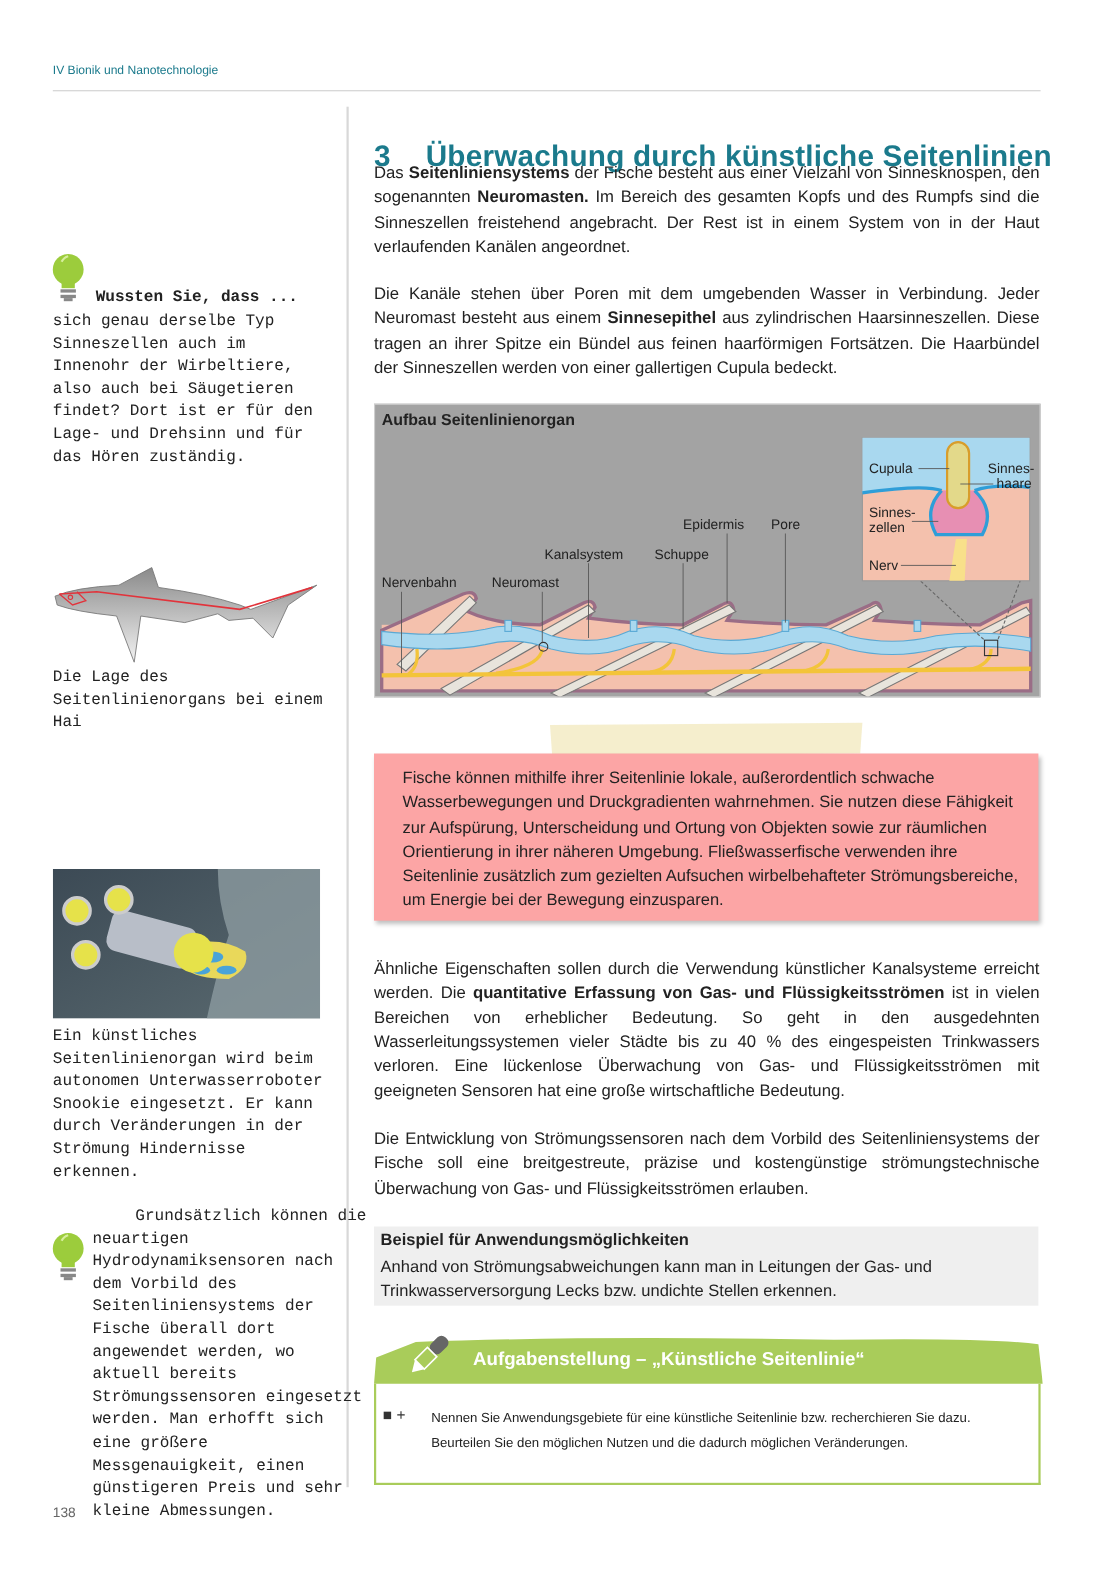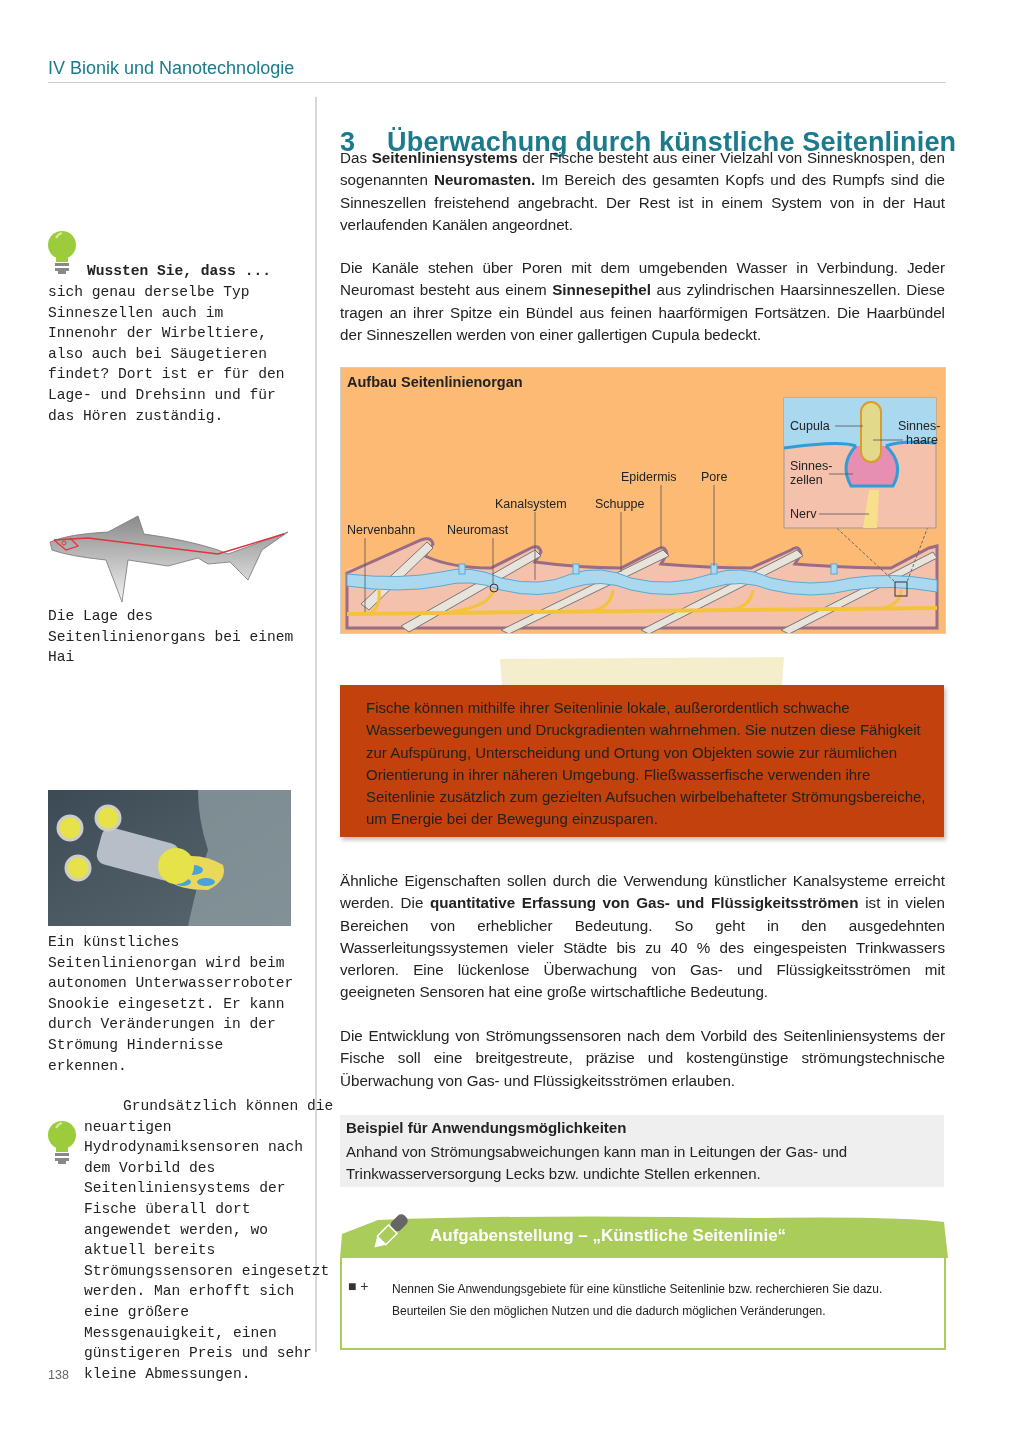--- a/index.html
+++ b/index.html
@@ -1,30 +1,30 @@
 <!DOCTYPE html>
 <html><head>
 <meta charset="utf-8">
 <style>
   html, body { margin:0; padding:0; background:#fff; }
   body { width:1018px; height:1440px; position:relative; font-family:"Liberation Sans", sans-serif; color:#222; overflow:hidden; }
   .abs { position:absolute; }
-  .running-head { left:48px; top:58px; font-size:18px; color:#1b7a8c; }
+  .running-head { left:48px; top:58px; font-size:11px; color:#1b7a8c; }
   .head-rule { left:48px; top:82px; width:898px; height:1px; background:#cfcfcf; }
   .col-rule { left:315px; top:97px; width:2px; height:1255px; background:#d8d8d8; }
   .chapter-title { left:340px; top:92px; font-size:27px; font-weight:bold; color:#1b7a8c; letter-spacing:0.2px; white-space:nowrap;margin-top:35px; }
   .chapter-title .num { display:inline-block; width:47px; }
   .body-text { font-size:15.2px; line-height:22.3px; color:#222; text-align:justify; }
   .body-text b { font-weight:bold; }
   .side-text { font-size:14.6px; line-height:20.6px; color:#222;font-family:Liberation Mono, monospace; }
   .bulb { width:32px; height:44px; }
-  .figure-box { left:340px; top:367px; width:606px; height:267px; border:1px solid #cfcfcf; background:#fdba74; box-sizing:border-box; }
+  .figure-box { left:340px; top:367px; width:606px; height:267px; border:1px solid #cfcfcf; background:#a3a3a3; box-sizing:border-box; }
   .figure-title { position:absolute; left:6px; top:6px; font-size:14.5px; font-weight:bold; color:#222; }
   .lbl { font-size:12.5px; fill:#222; font-family:"Liberation Sans", sans-serif; }
-  .note-box { left:340px; top:685px; width:604px; height:152px; background:#c2410c; box-shadow:2px 3px 4px rgba(0,0,0,0.25); }
+  .note-box { left:340px; top:685px; width:604px; height:152px; background:#fca5a5; box-shadow:2px 3px 4px rgba(0,0,0,0.25); }
   .tape { left:496px; top:655px; width:292px; height:34px; }
   .note-text { position:absolute; left:26px; top:12px; width:560px; font-size:15px; line-height:22.3px; color:#222; }
   .example-box { left:340px; top:1115px; width:604px; height:72px; background:#efefef; }
   .example-title { position:absolute; left:6px; top:4px; font-size:15px; font-weight:bold; }
   .example-text { position:absolute; left:6px; top:26px; width:590px; font-size:15px; line-height:22.3px; }
   .task-banner { left:338px; top:1214px; width:610px; height:46px; }
   .task-title { left:430px; top:1226px; font-size:17px; font-weight:bold; color:#fff; white-space:nowrap; }
   .task-box { left:340px; top:1258px; width:606px; height:92px; border:2px solid #a9cc5a; border-top:none; box-sizing:border-box; }
   .task-bullet { position:absolute; left:6px; top:20px; font-size:14px; color:#333; }
   .task-text { position:absolute; left:50px; top:20px; width:540px; font-size:12px; line-height:22.3px; }

